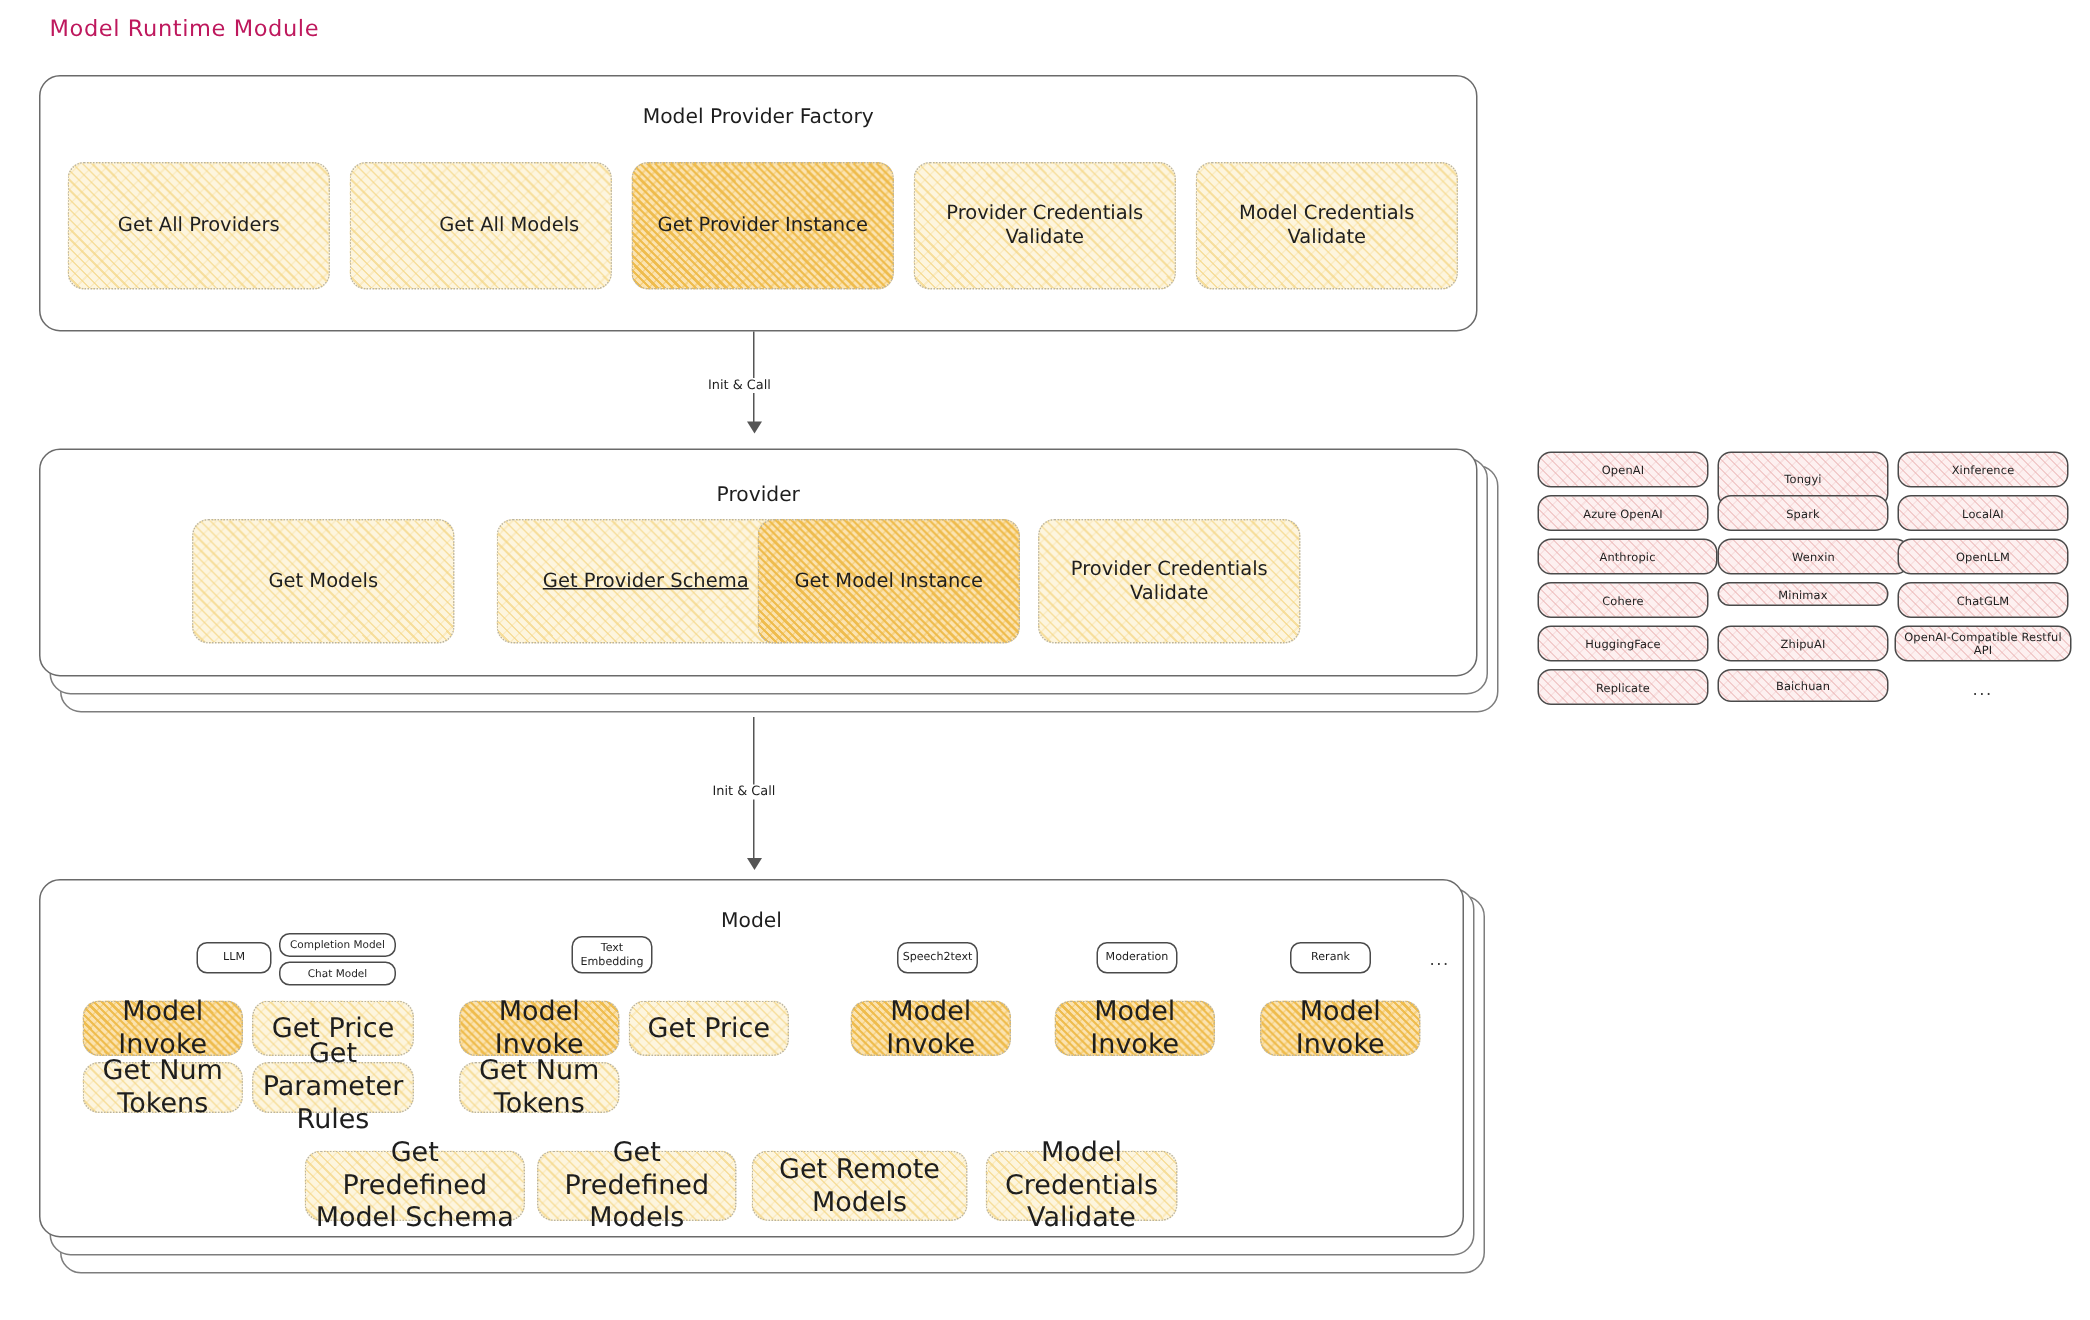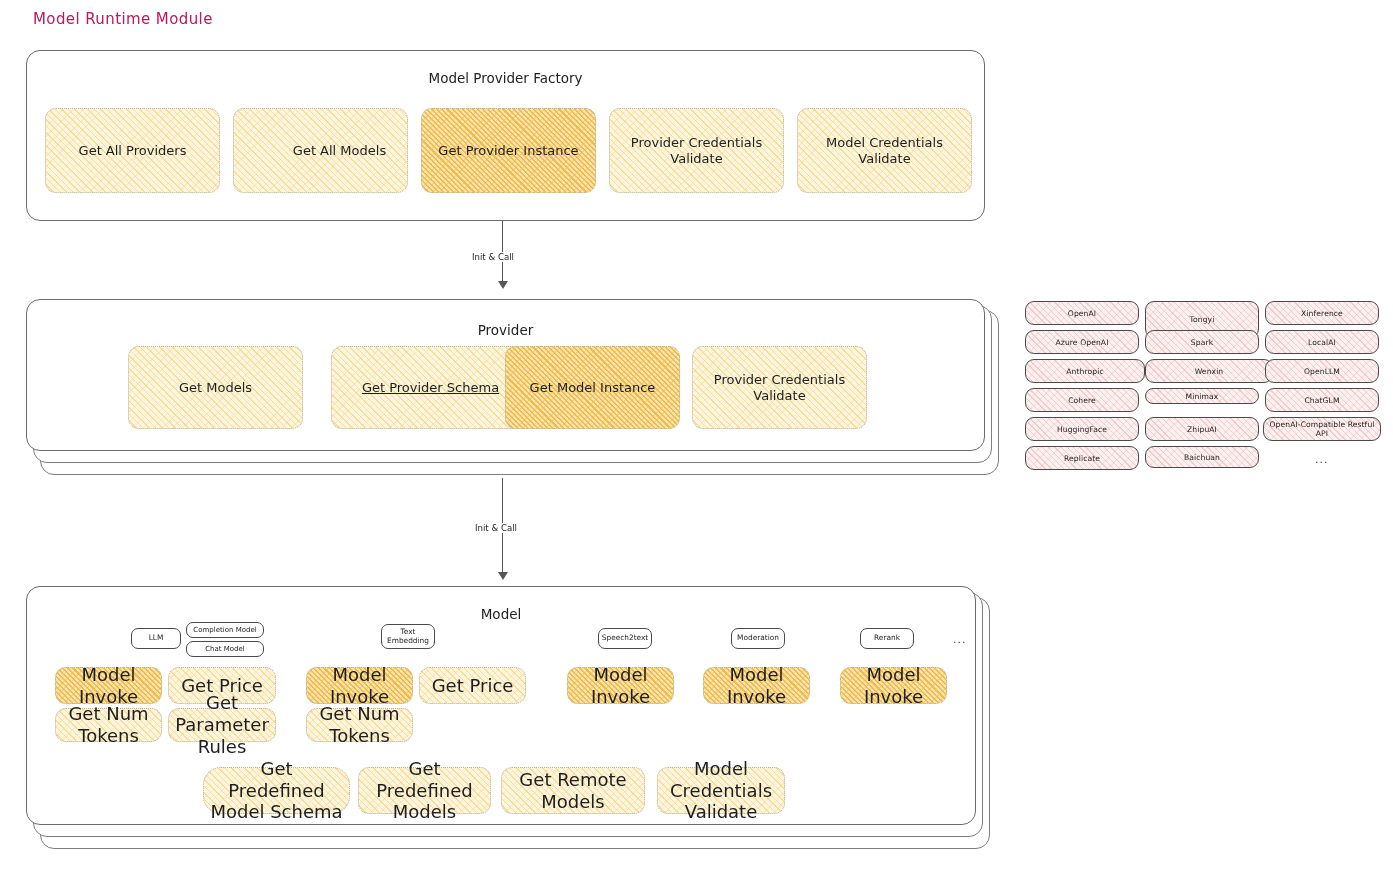--- a/index.html
+++ b/index.html
@@ -332,21 +332,21 @@
 
   <div class="badge hatch-blue" style="left:833px; top:41px; width:54px; height:21px;">
     <span>Rerank</span>
   </div>
   <div class="box md hatch-orange" style="left:813px; top:80px; width:107px; height:37px;">
     <span>Model Invoke</span>
   </div>
 
   <div class="ellipsis" style="left:926px; top:46px;">...</div>
 
-  <div class="box md hatch-yellow" style="left:176px; top:180px; width:147px; height:47px;border-radius:18px;">
+  <div class="box md hatch-yellow" style="left:176px; top:180px; width:147px; height:47px;">
     <span>Get Predefined Model Schema</span>
   </div>
   <div class="box md hatch-yellow" style="left:331px; top:180px; width:133px; height:47px;">
     <span>Get Predefined Models</span>
   </div>
   <div class="box md hatch-yellow" style="left:474px; top:180px; width:144px; height:47px;">
     <span>Get Remote Models</span>
   </div>
   <div class="box md hatch-yellow" style="left:630px; top:180px; width:128px; height:47px;">
     <span>Model Credentials Validate</span>

